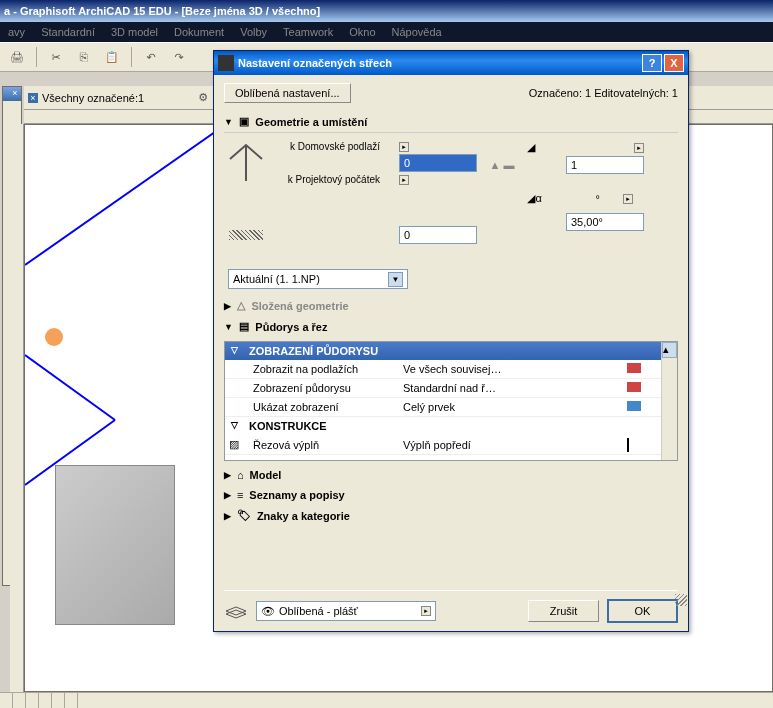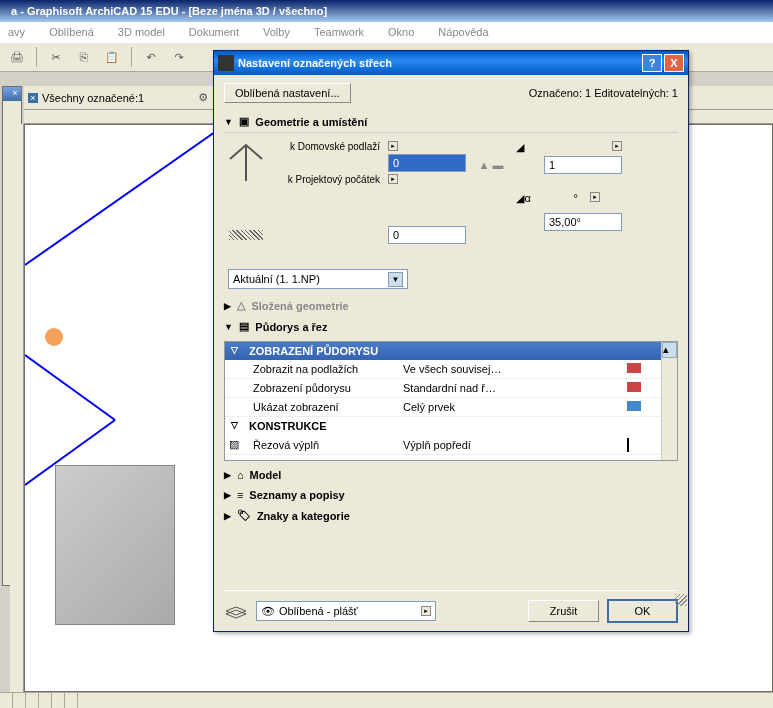--- a/index.html
+++ b/index.html
@@ -1,18 +1,18 @@
 <!DOCTYPE html>
 <html><head>
 <meta charset="utf-8">
 <style>
 *{box-sizing:border-box;margin:0;padding:0;font-family:Tahoma,Arial,sans-serif;font-size:11px}
 body{width:773px;height:708px;background:#d4d0c8;overflow:hidden;position:relative}
-.titlebar{height:22px;background:linear-gradient(to bottom,#0a246a,#a6caf0);color:#fff;display:flex;align-items:center;padding:0 11px;font-weight:bold}
-.menubar{height:20px;background:#ffffff;display:flex;align-items:center;gap:24px;padding:0 8px;color:#888}
+.titlebar{height:22px;background:linear-gradient(to bottom,#0a246a,#a6caf0);color:#fff;display:flex;align-items:center;padding:0 4px;font-weight:bold}
+.menubar{height:20px;background:#0f172a;display:flex;align-items:center;gap:16px;padding:0 8px;color:#888}
 .menubar span{color:#888}
 .toolbar{height:30px;background:#ece9d8;border-top:1px solid #fff;border-bottom:1px solid #aca899;display:flex;align-items:center;gap:6px;padding:0 6px}
 .tbtn{width:22px;height:22px;display:flex;align-items:center;justify-content:center;color:#555}
 .sep{width:1px;height:20px;background:#aca899;margin:0 2px}
 .workspace{position:absolute;top:72px;left:0;right:0;bottom:16px;background:#d4d0c8}
 .palette{position:absolute;left:2px;top:14px;width:20px;background:#ece9d8;border:1px solid #716f64;height:500px}
 .palette-head{height:14px;background:linear-gradient(to bottom,#7ba2e7,#3b6ea5);display:flex;justify-content:flex-end;padding:1px}
 .px{width:10px;height:10px;color:#fff;font-size:9px;text-align:center;cursor:pointer}
 .canvas{position:absolute;left:24px;top:14px;right:0;bottom:0;background:#fff;border:1px solid #716f64}
 .ruler-h{position:absolute;top:38px;left:24px;right:0;height:14px;background:#ece9d8;border-bottom:1px solid #999}
@@ -32,21 +32,21 @@
 .fav-row{display:flex;align-items:center;justify-content:space-between;margin-bottom:8px}
 .btn{background:#ece9d8;border:1px solid #888;border-top-color:#fff;border-left-color:#fff;padding:3px 10px;cursor:pointer}
 .status{color:#000}
 .section-head{display:flex;align-items:center;gap:6px;padding:4px 0;font-weight:bold;cursor:pointer}
 .section-head .tri{font-size:9px;color:#000}
 .section-head.disabled{color:#888}
 .section-body{background:#ece9d8;padding:6px 4px;border-top:1px solid #ccc}
 .geom-grid{display:flex;gap:10px;align-items:flex-start}
 .geom-left{display:flex;align-items:center;gap:6px}
 .geom-icon{width:36px;height:48px;display:flex;align-items:center;justify-content:center}
-.field-row{display:flex;gap:8px;margin:2px 0}
+.field-row{display:flex;align-items:center;gap:19px;margin:2px 0}
 .lbl{font-size:10px;text-align:right;width:110px}
 .inp{border:1px solid #7f9db9;background:#fff;padding:2px 4px;width:78px;height:18px}
 .inp.sel{background:#316ac5;color:#fff}
 .dropdown{border:1px solid #7f9db9;background:#fff;padding:2px 4px;width:180px;height:20px;display:flex;align-items:center;justify-content:space-between}
 .dd-arrow{width:15px;height:15px;background:#cde;border:1px solid #7f9db9;display:flex;align-items:center;justify-content:center;font-size:8px}
 .tiny-arrow{width:10px;height:10px;border:1px solid #888;background:#ece9d8;font-size:7px;display:flex;align-items:center;justify-content:center}
 .list-panel{border:1px solid #919b9c;background:#fff;height:120px;margin:4px 0;display:flex}
 .list-content{flex:1;overflow:hidden}
 .list-scroll{width:16px;background:#ece9d8;border-left:1px solid #ccc}
 .group-head{background:linear-gradient(to bottom,#4a7ac9,#3464b0);color:#fff;font-weight:bold;padding:3px 8px 3px 24px;position:relative}
@@ -72,21 +72,21 @@
 .resize{position:absolute;right:1px;bottom:25px;width:12px;height:12px;background:repeating-linear-gradient(135deg,#888 0,#888 1px,transparent 1px,transparent 3px)}
 </style>
 </head>
 <body>
 
 <div class="titlebar">
   <span>a - Graphisoft ArchiCAD 15 EDU - [Beze jména 3D / všechno]</span>
 </div>
 <div class="menubar">
   <span>avy</span>
-  <span>Oblíbená</span>
+  <span>Standardní</span>
   <span>3D model</span>
   <span>Dokument</span>
   <span>Volby</span>
   <span>Teamwork</span>
   <span>Okno</span>
   <span>Nápověda</span>
 </div>
 <div class="toolbar">
   <div class="tbtn">🖨</div>
   <div class="sep"></div>

